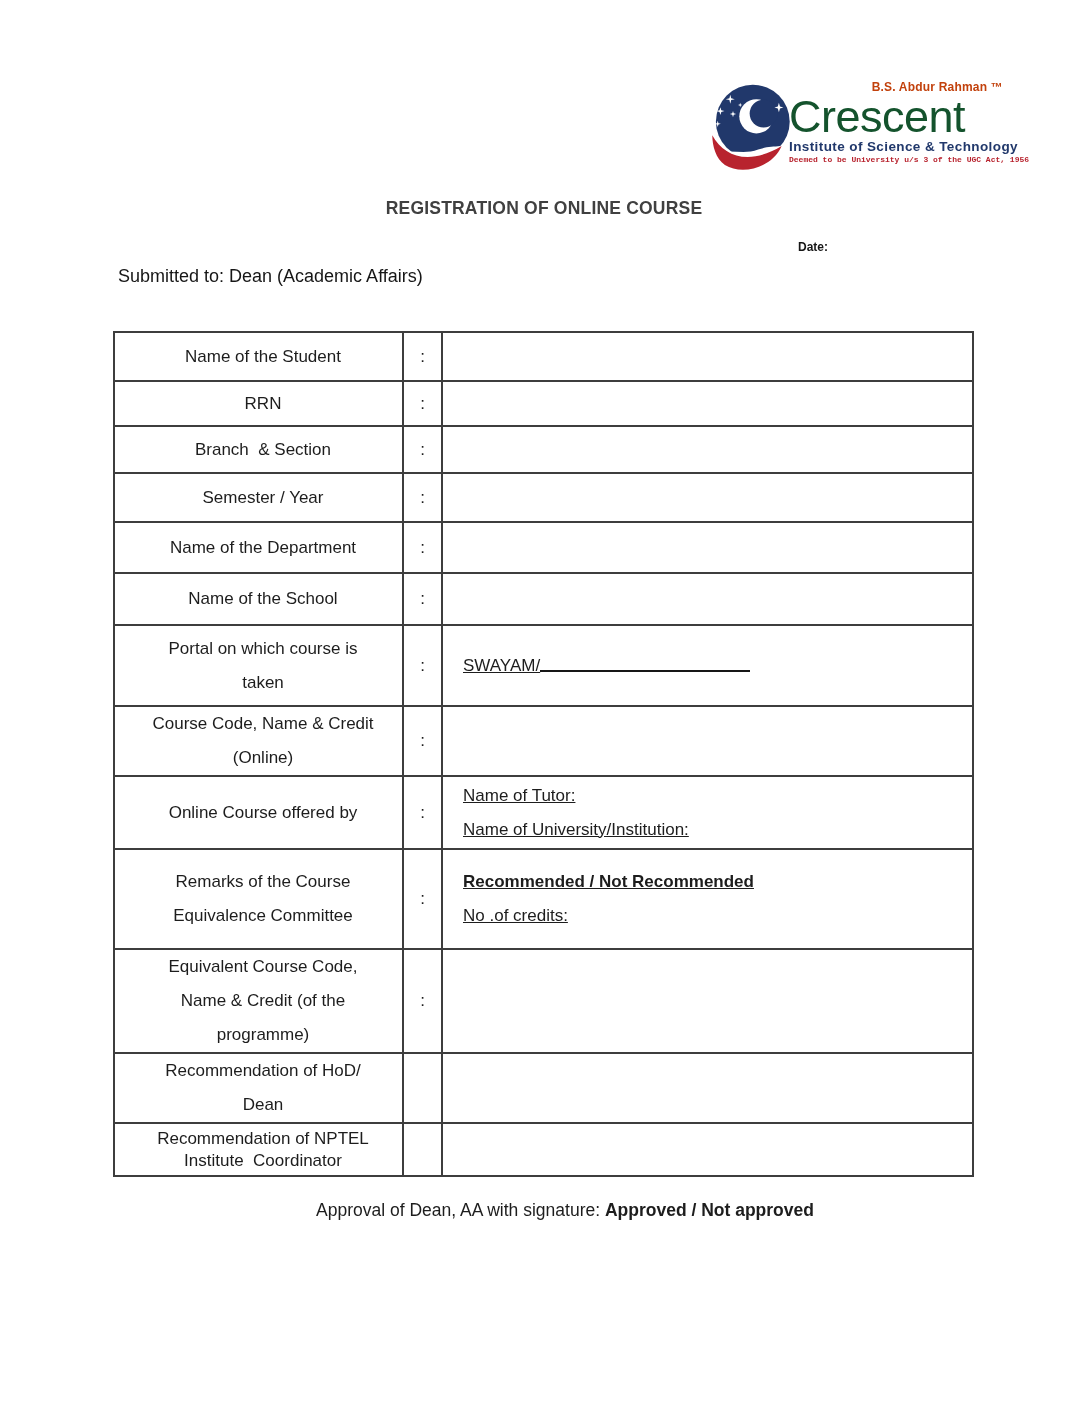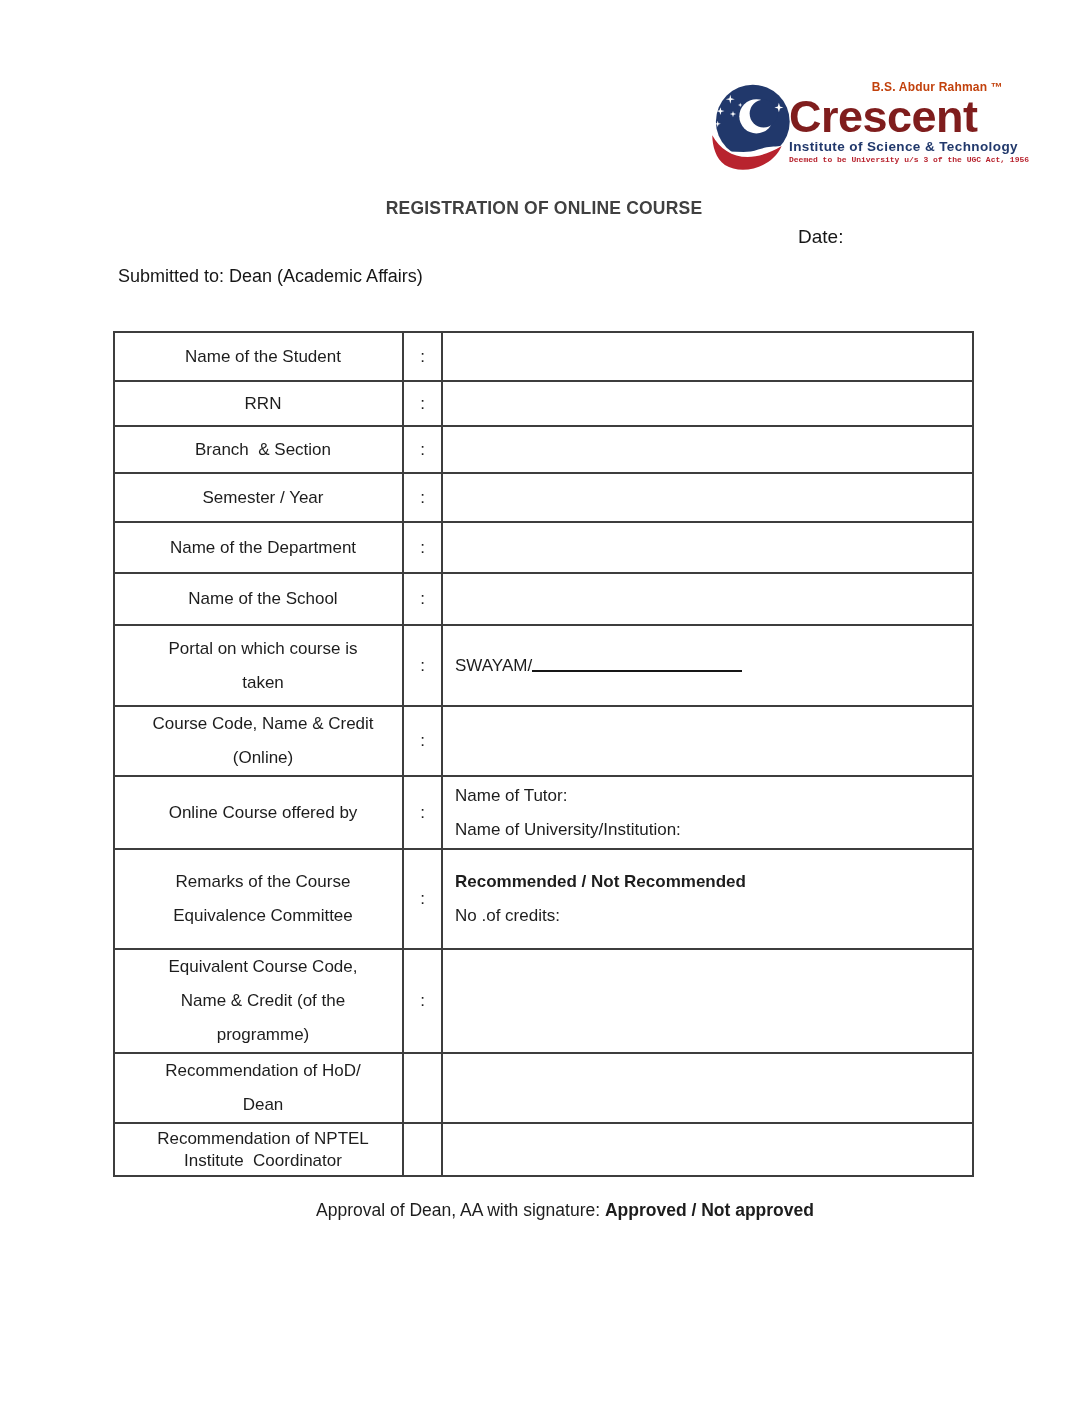--- a/index.html
+++ b/index.html
@@ -42,22 +42,22 @@
     font-size: 12px;
     line-height: 14px;
     font-weight: 600;
     text-align: right;
     color: #c2410c;
     letter-spacing: 0.2px;
   }
   .logo-brand {
     font-size: 45px;
     line-height: 45px;
-    font-weight: 700;
-    color: #7f1d1d;
+    font-weight: 400;
+    color: #14532d;
     letter-spacing: -0.5px;
     margin-top: 0px;
   }
   .logo-subtitle {
     font-size: 13.5px;
     line-height: 16px;
     font-weight: 700;
     color: #21386b;
     letter-spacing: 0.4px;
     white-space: nowrap;
@@ -79,23 +79,23 @@
     top: 198px;
     text-align: center;
     font-size: 17.5px;
     font-weight: 700;
     color: #404040;
     letter-spacing: 0.2px;
   }
   .date-label {
     position: absolute;
     left: 798px;
-    top: 226px;
-    font-size: 19px;
-    font-weight: 400;
+    top: 240px;
+    font-size: 12px;
+    font-weight: 700;
     color: #161616;
   }
   .submitted-to {
     position: absolute;
     left: 118px;
     top: 266px;
     font-size: 18px;
     font-weight: 400;
     color: #161616;
   }
@@ -111,21 +111,21 @@
   }
   .form-table td {
     border: 2px solid #3d3d3d;
     vertical-align: middle;
     font-size: 17px;
     color: #1d1d1d;
   }
   .label-cell { padding-left: 15px; padding-right: 6px; }
   .label-cell div { line-height: 34px; white-space: pre; text-align: center; }
   .colon-cell { text-align: center; }
-  .value-cell { padding-left: 12px; padding-right: 6px; }
+  .value-cell { padding-left: 20px; padding-right: 6px; text-decoration: underline; }
   .value-cell div { line-height: 34px; white-space: pre; }
 
   .form-table tr:nth-child(1)  { height: 49px; }
   .form-table tr:nth-child(2)  { height: 45px; }
   .form-table tr:nth-child(3)  { height: 47px; }
   .form-table tr:nth-child(4)  { height: 49px; }
   .form-table tr:nth-child(5)  { height: 51px; }
   .form-table tr:nth-child(6)  { height: 52px; }
   .form-table tr:nth-child(7)  { height: 81px; }
   .form-table tr:nth-child(8)  { height: 68px; }

